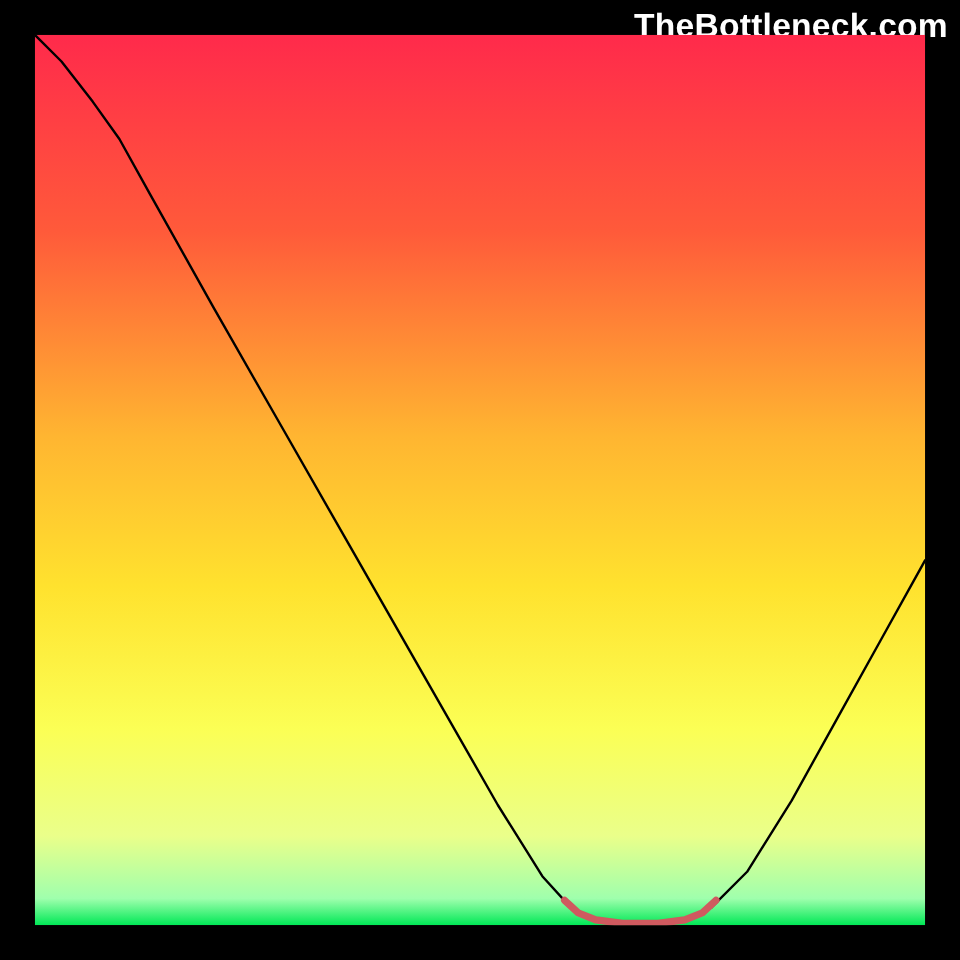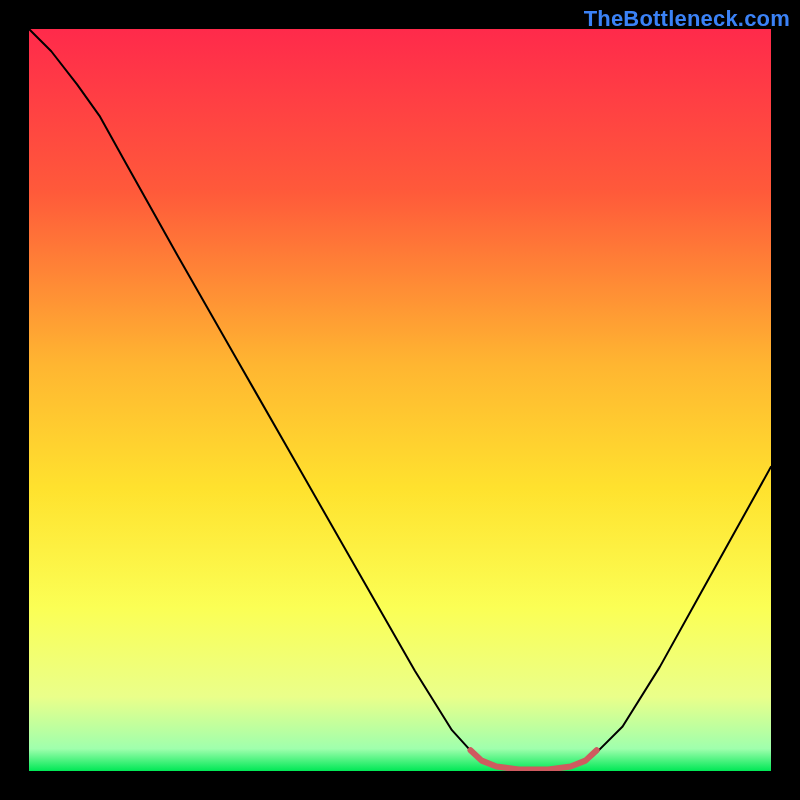--- a/index.html
+++ b/index.html
@@ -3,23 +3,23 @@
 <meta charset="utf-8">
 <style>
   * { margin: 0; padding: 0; box-sizing: border-box; }
   html, body { width: 800px; height: 800px; background: #000; overflow: hidden; }
   .container { position: relative; width: 800px; height: 800px; background: #000; }
   .watermark {
     position: absolute;
     top: 6px;
     right: 10px;
     font-family: Arial, Helvetica, sans-serif;
-    font-size: 22px;
+    font-size: 28px;
     font-weight: 600;
-    color: #3b82f6;
+    color: #ffffff;
     letter-spacing: 0.2px;
   }
   .plot {
     position: absolute;
     left: 29px;
     top: 29px;
     width: 742px;
     height: 742px;
   }
   .plot svg { display: block; }

